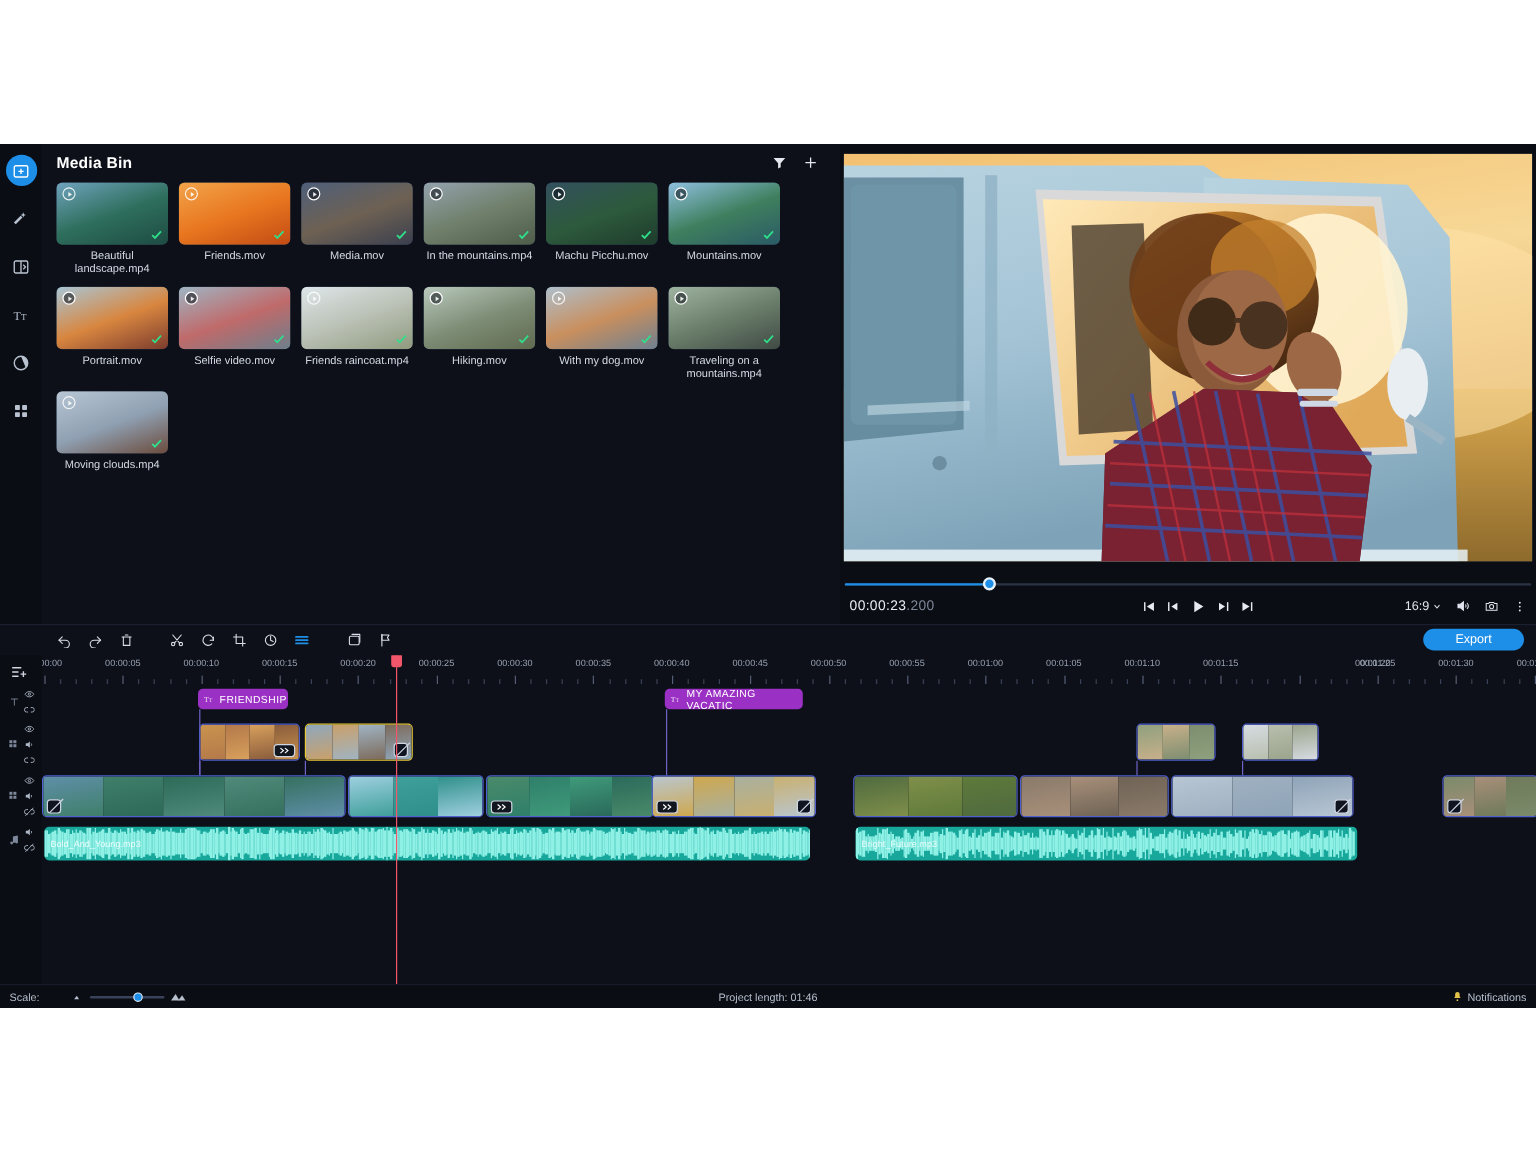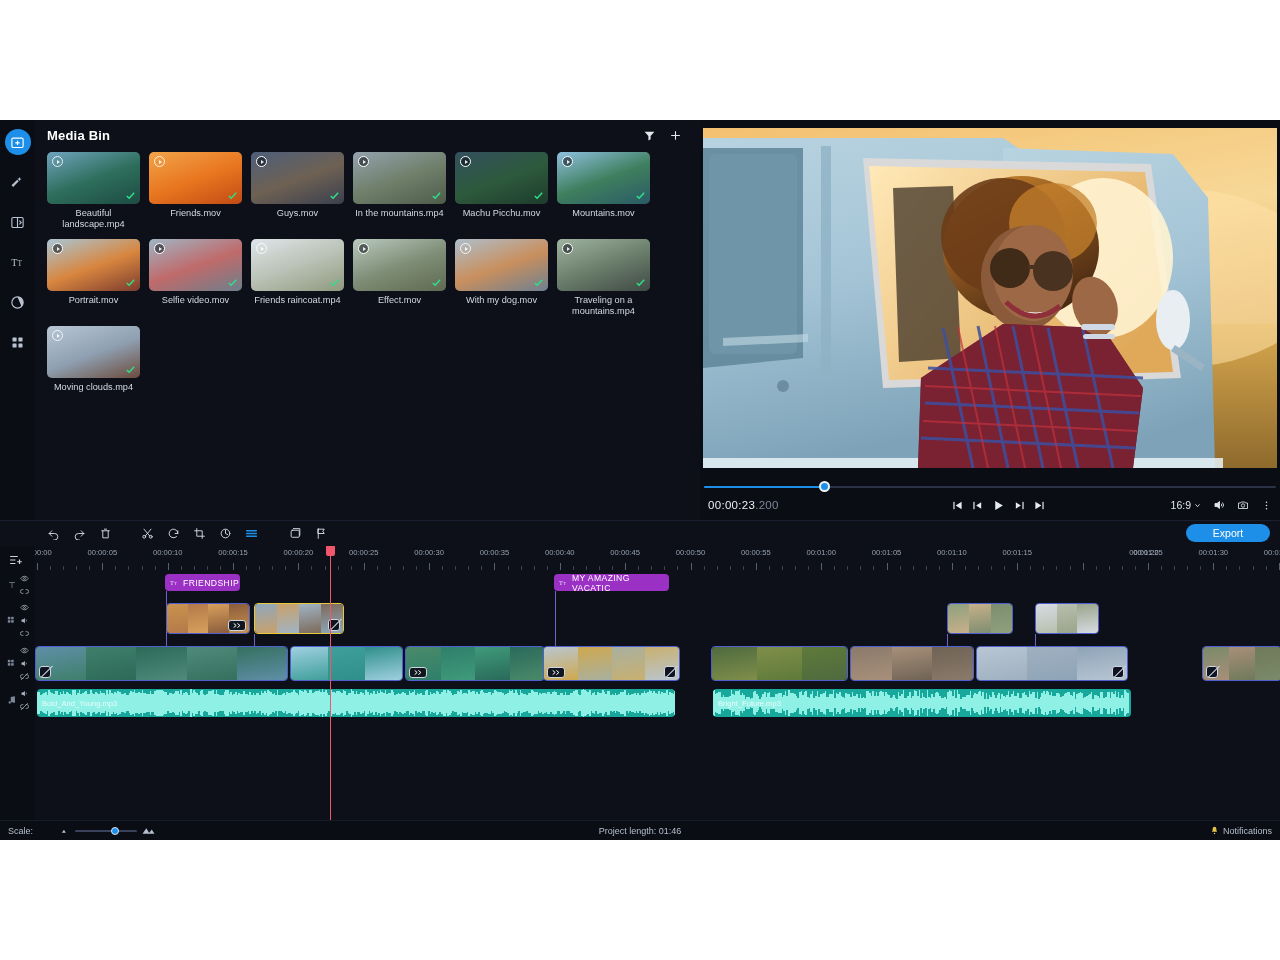--- a/index.html
+++ b/index.html
@@ -307,21 +307,21 @@
               <div class="grad" style="background:linear-gradient(160deg,#4e5f7a 0%,#6e6153 52%,#3a3f4e 100%)"></div>
               <div class="play-badge solid">
                 <i></i>
               </div>
               <span class="check">
                 <svg viewBox="0 0 24 24" fill="none" stroke="currentColor" stroke-width="3.2">
                   <path d="M4 13l5 5L20 6"></path>
                 </svg>
               </span>
             </div>
-            <div class="cap">Guys.mov</div>
+            <div class="cap">Media.mov</div>
           </div>
           <div class="cell">
             <div class="thumb">
               <div class="grad" style="background:linear-gradient(160deg,#94a3ae 0%,#6f7f6a 52%,#4e5c4a 100%)"></div>
               <div class="play-badge solid">
                 <i></i>
               </div>
               <span class="check">
                 <svg viewBox="0 0 24 24" fill="none" stroke="currentColor" stroke-width="3.2">
                   <path d="M4 13l5 5L20 6"></path>
@@ -405,21 +405,21 @@
               <div class="grad" style="background:linear-gradient(160deg,#b9c9bd 0%,#7e8d76 52%,#5f6a50 100%)"></div>
               <div class="play-badge solid">
                 <i></i>
               </div>
               <span class="check">
                 <svg viewBox="0 0 24 24" fill="none" stroke="currentColor" stroke-width="3.2">
                   <path d="M4 13l5 5L20 6"></path>
                 </svg>
               </span>
             </div>
-            <div class="cap">Effect.mov</div>
+            <div class="cap">Hiking.mov</div>
           </div>
           <div class="cell">
             <div class="thumb">
               <div class="grad" style="background:linear-gradient(160deg,#aebfcc 0%,#c98f5e 52%,#6e8090 100%)"></div>
               <div class="play-badge ">
                 <i></i>
               </div>
               <span class="check">
                 <svg viewBox="0 0 24 24" fill="none" stroke="currentColor" stroke-width="3.2">
                   <path d="M4 13l5 5L20 6"></path>

